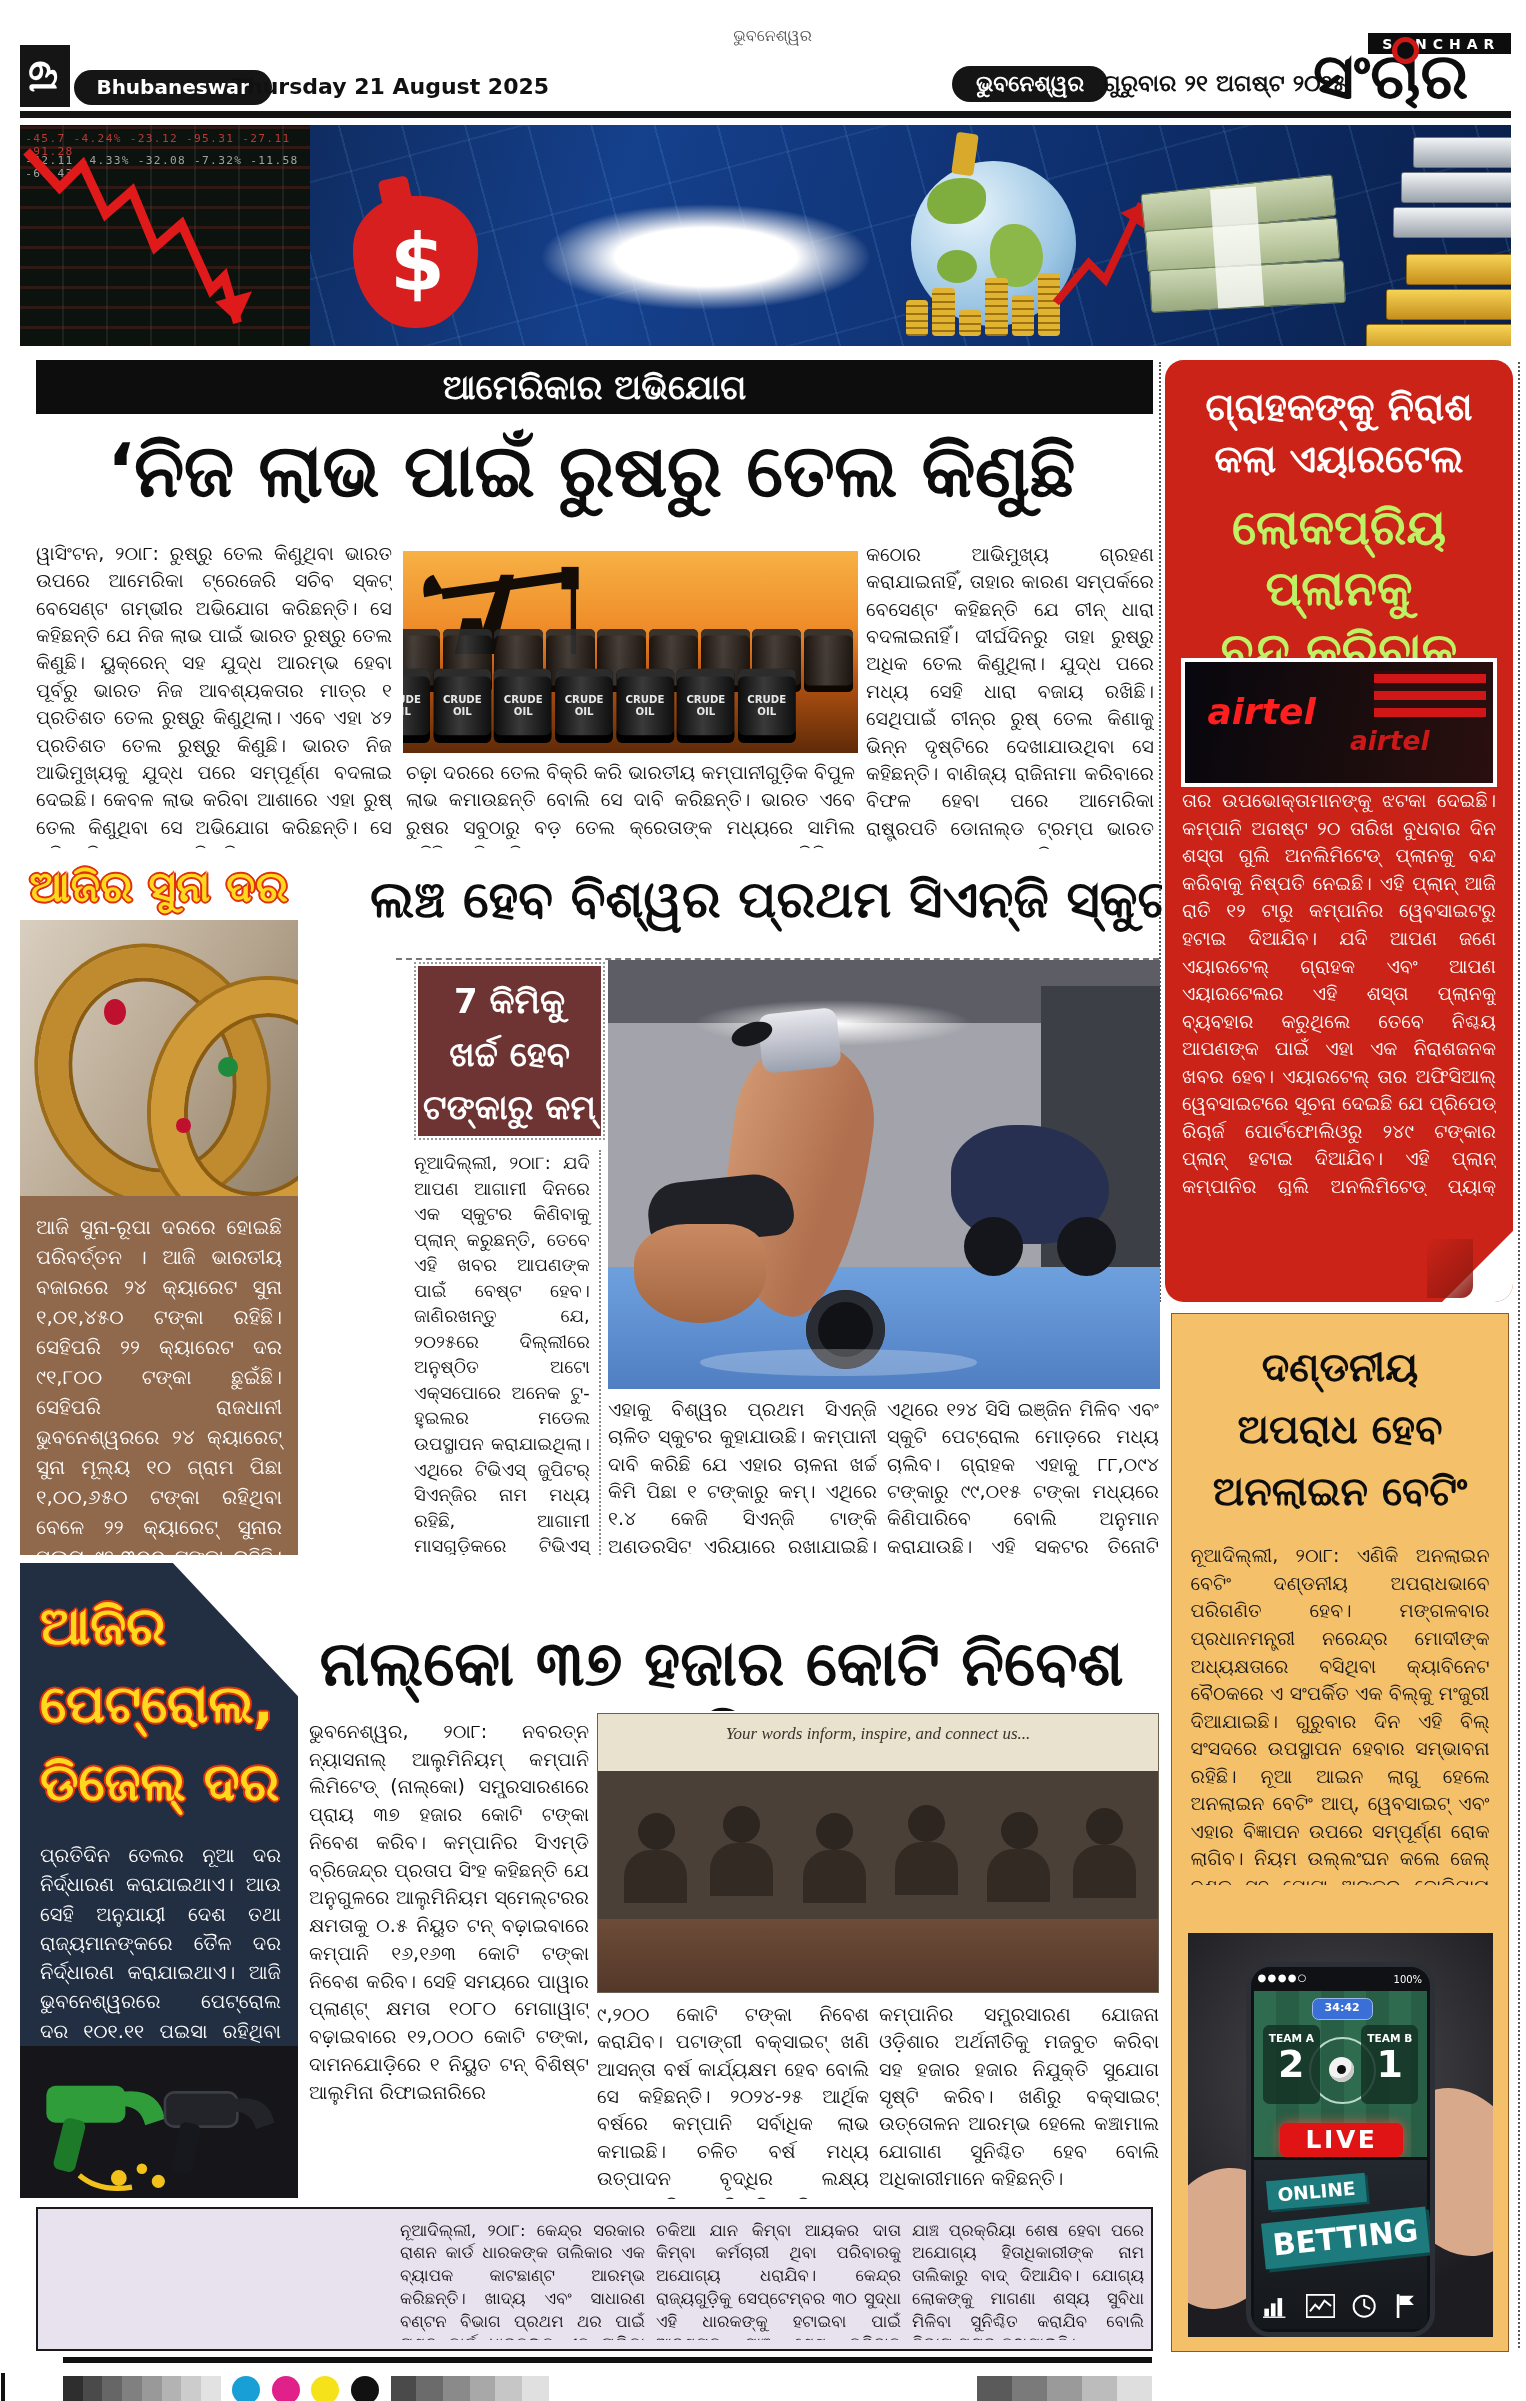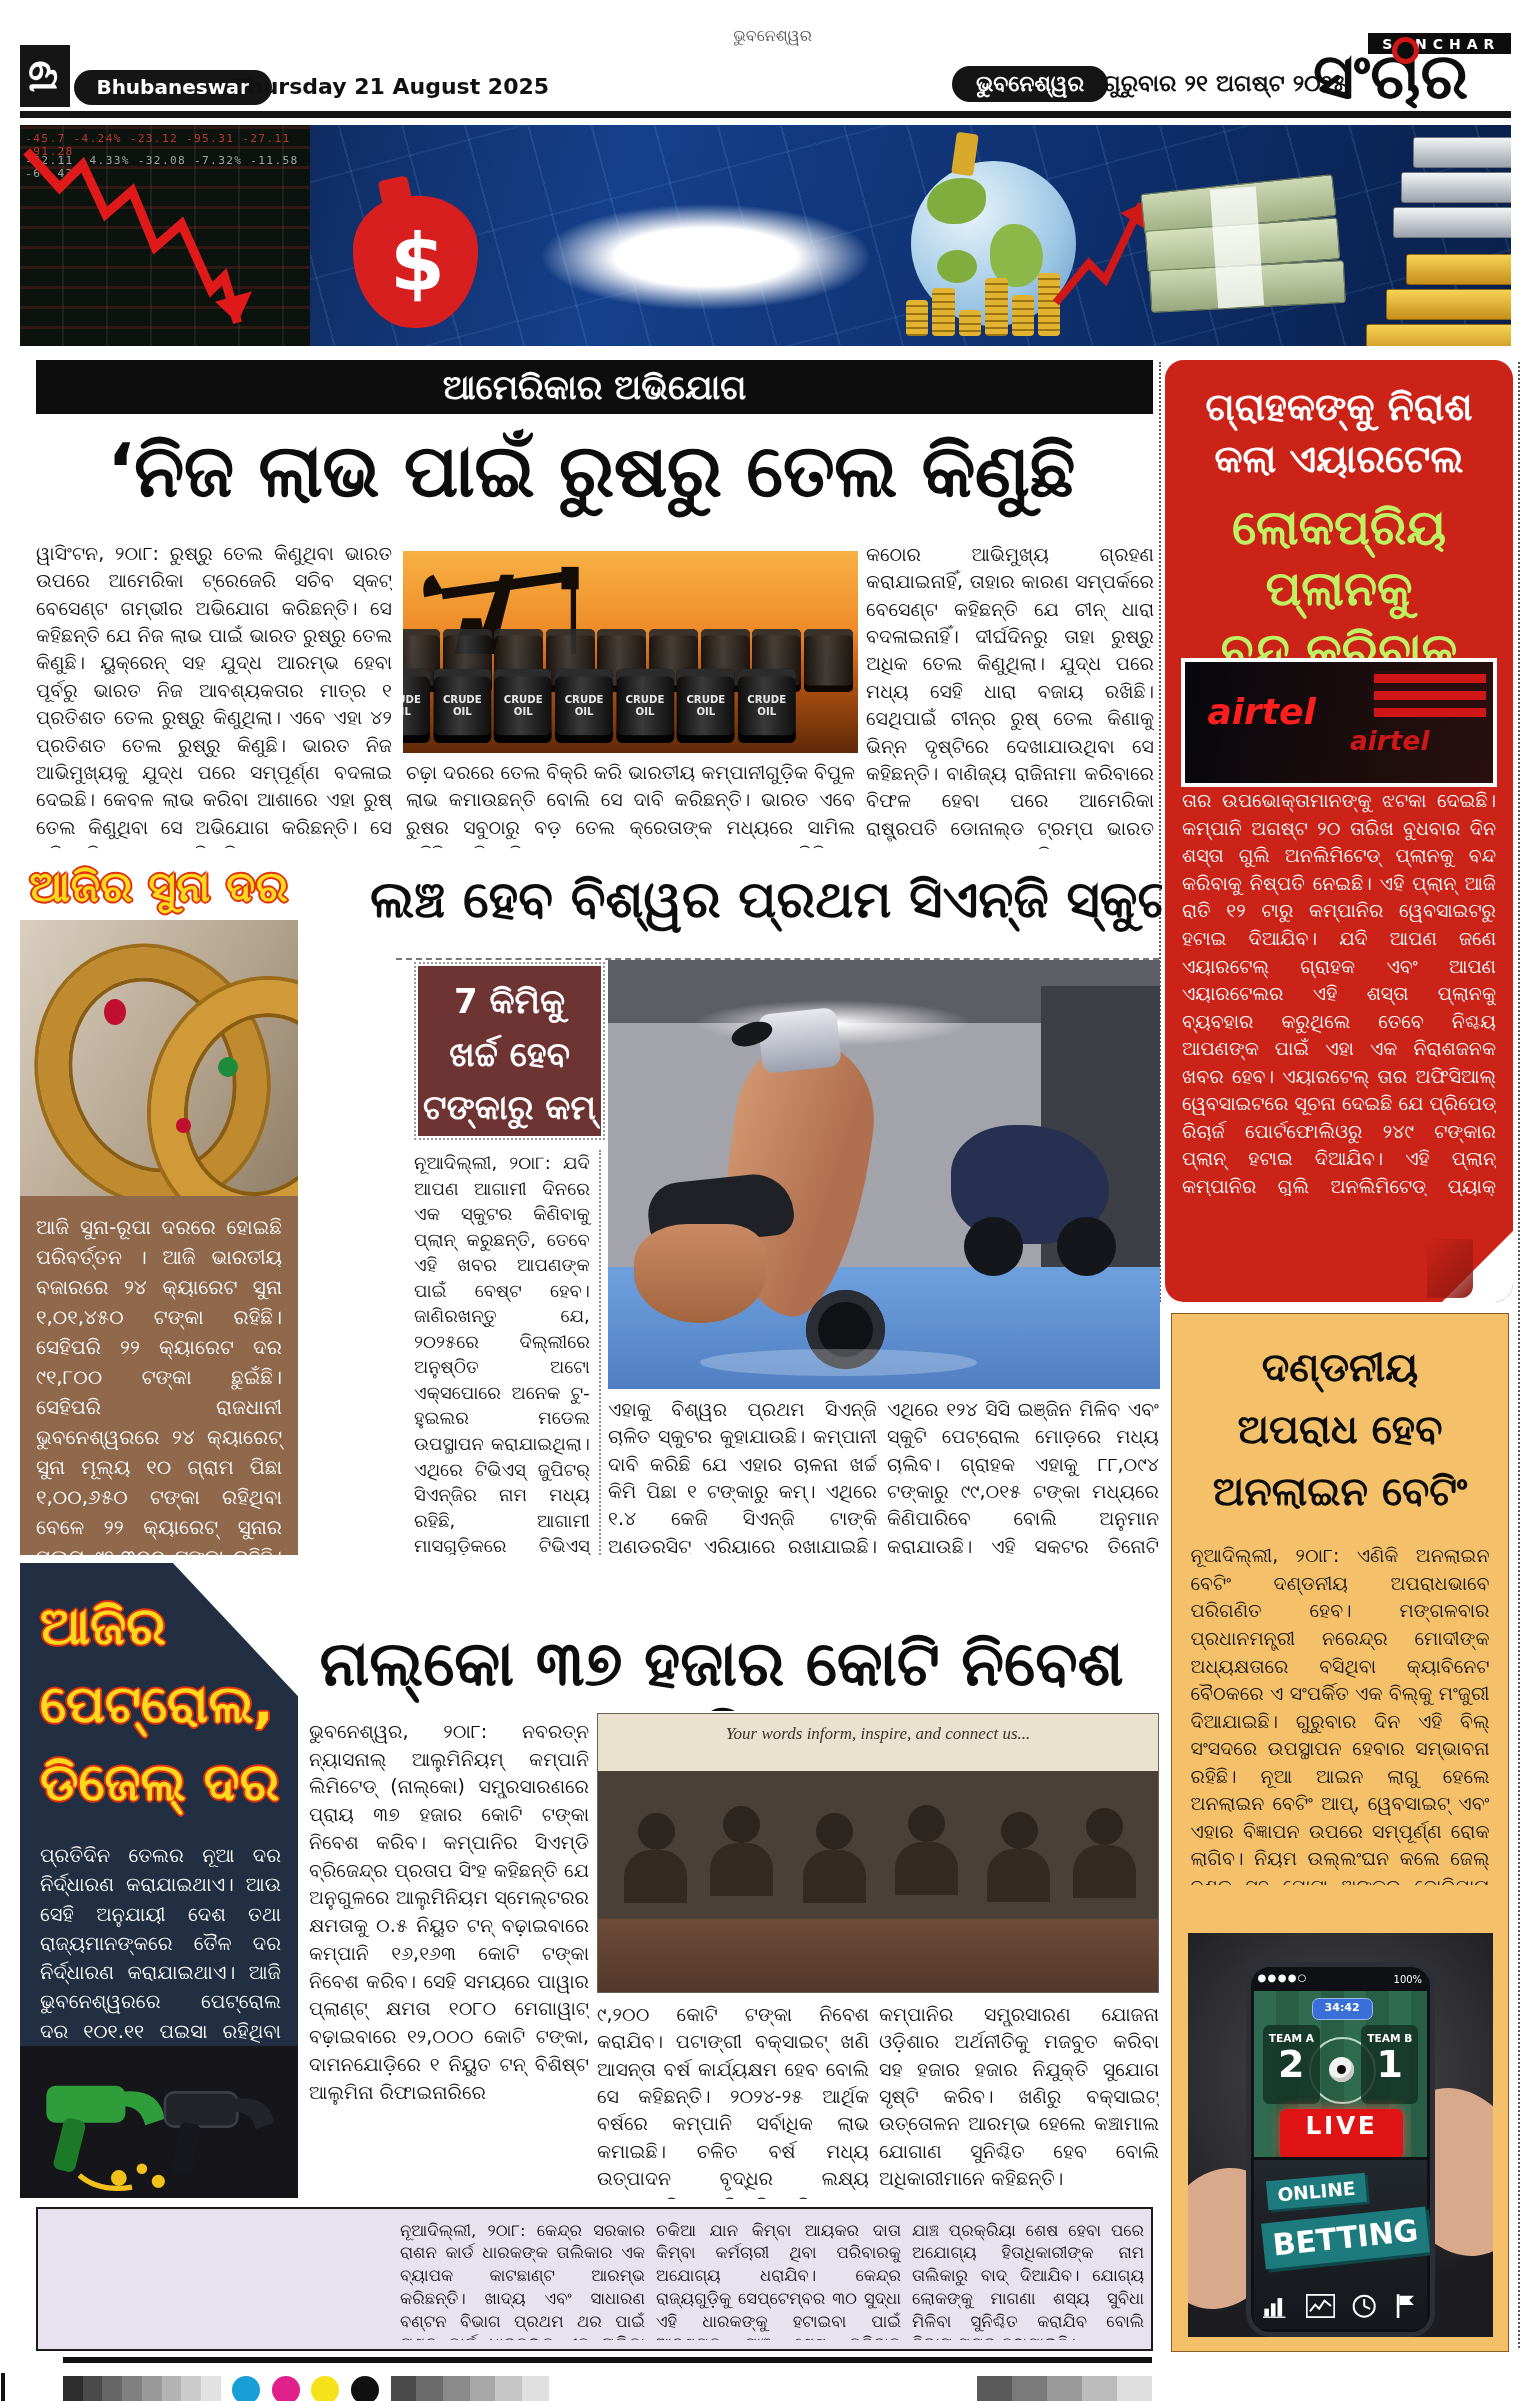--- a/index.html
+++ b/index.html
@@ -299,21 +299,21 @@
             <div style="font-size:10.6px;font-weight:bold;margin-top:6.6px">TEAM A</div>
             <div style="font-size:38px;font-weight:900;line-height:1.1">2</div>
           </div>
           <div class="abs ctr" style="right:9.2px;top:34px;width:57px;height:79px;background:rgba(20,50,38,.85);border-radius:6.6px;color:#fff">
             <div style="font-size:10.6px;font-weight:bold;margin-top:6.6px">TEAM B</div>
             <div style="font-size:38px;font-weight:900;line-height:1.1">1</div>
           </div>
           <div class="abs" style="left:75px;top:66px;width:25px;height:25px;border-radius:50%;background:#f2f2f2;box-shadow:inset -2.6px -4px 0 #c9c9c9">
             <div class="abs" style="left:8px;top:8px;width:9.2px;height:9.2px;background:#111;border-radius:50%"></div>
           </div>
-          <div class="abs ctr" style="left:26.4px;top:118px;width:123px;height:50px;background:#e01414;border-radius:6.6px;color:#fff;
+          <div class="abs ctr" style="left:26.4px;top:132px;width:123px;height:34px;background:#e01414;border-radius:6.6px;color:#fff;
                       font-size:25px;font-weight:900;line-height:34px;letter-spacing:2.6px;box-shadow:0 0 12px rgba(255,80,60,.8)">LIVE</div>
         </div>
         <div class="abs" style="left:2.6px;top:193px;right:2.6px;bottom:2.6px;background:linear-gradient(#23282e,#14171b)">
           <div class="ctr" style="width:99px;margin:17px 0 0 13.2px;background:#1d7a7d;color:#fff;font-size:18.5px;font-weight:900;
                       padding:4px 0;transform:rotate(-5deg);box-shadow:2.6px 2.6px 0 #0e4a4c">ONLINE</div>
           <div class="ctr" style="width:165px;margin:9.2px 0 0 9.2px;background:#1d7a7d;color:#fff;font-size:30px;font-weight:900;
                       padding:5.3px 0;transform:rotate(-6deg);box-shadow:3.3px 3.3px 0 #0e4a4c">BETTING</div>
           <div class="abs" style="left:9.2px;bottom:9.2px;right:9.2px;height:29px;display:flex;justify-content:space-between;align-items:center">
             <svg width="26.4" height="24" viewBox="0 0 40 36">
                 <rect x="2" y="22" width="7" height="12" fill="#fff"></rect>

